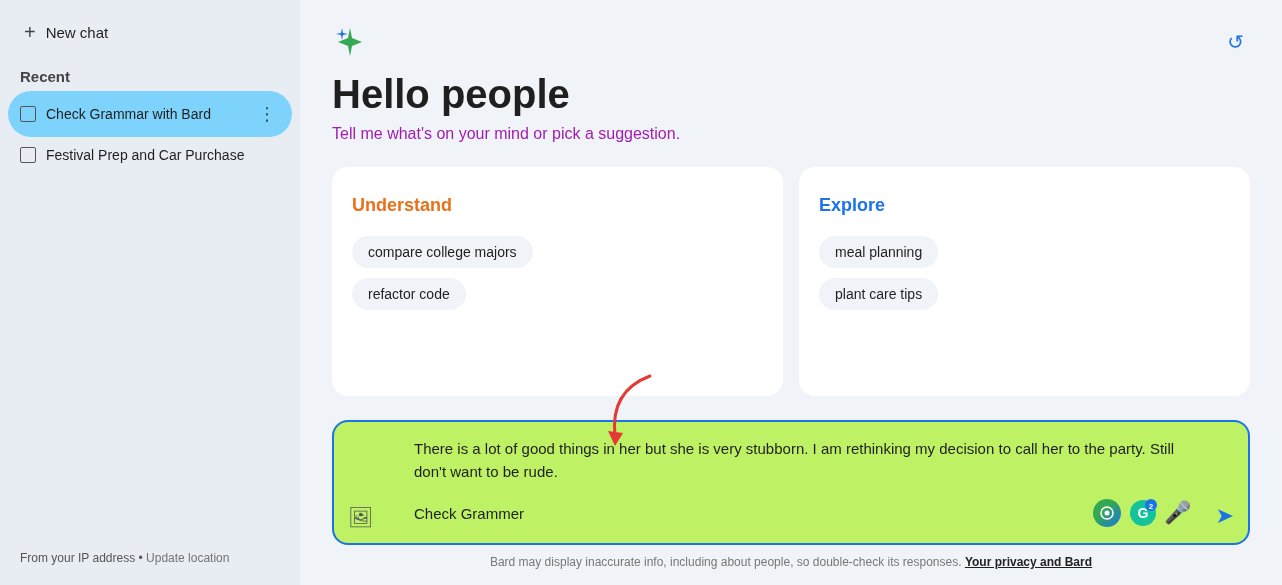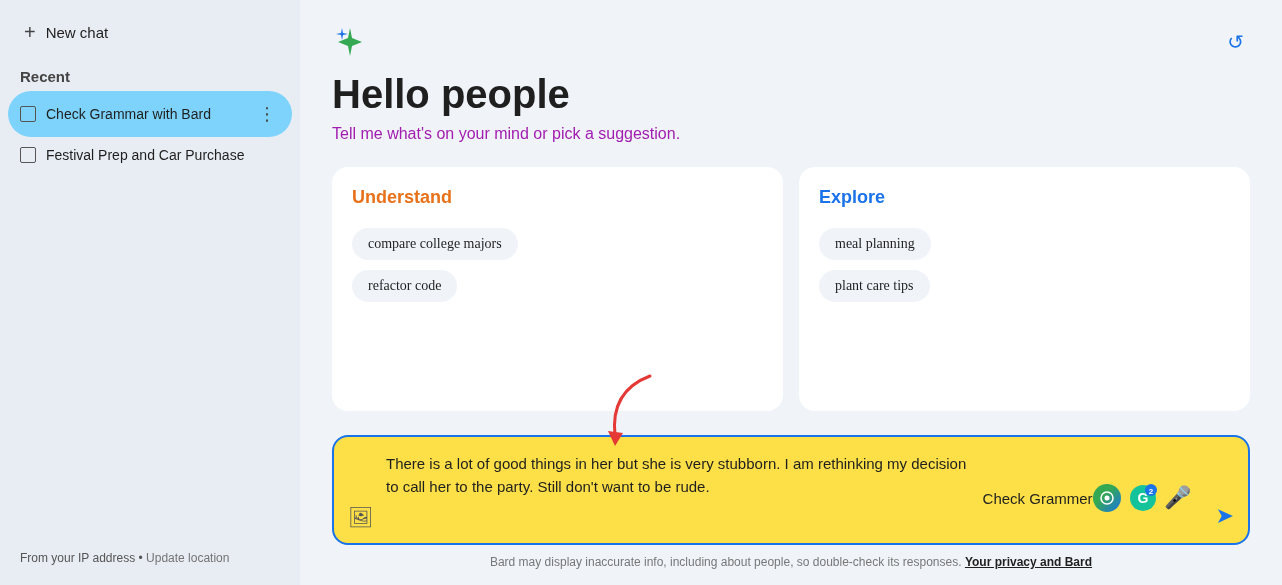--- a/index.html
+++ b/index.html
@@ -142,21 +142,21 @@
       display: flex;
       gap: 16px;
       margin-bottom: 24px;
       flex: 1;
       overflow: hidden;
     }
 
     .card {
       background: white;
       border-radius: 16px;
-      padding: 20px 20px;
+      padding: 28px 20px;
       flex: 1;
       min-width: 0;
     }
 
     .card-title {
       font-size: 18px;
       font-weight: 600;
       margin-bottom: 20px;
     }
     .card-title.understand { color: #e8711a; }
@@ -166,37 +166,36 @@
     .card-chip {
       display: inline-block;
       background: #f0f4f9;
       border-radius: 20px;
       padding: 8px 16px;
       font-size: 14px;
       color: #1f1f1f;
       margin-bottom: 10px;
       cursor: pointer;
       white-space: nowrap;
-      font-family: Liberation Serif, serif;
     }
 
     
     .input-area-wrapper {
       position: relative;
     }
 
     .input-box {
-      background: #fde047;
+      background: #bef264;
       border-radius: 16px;
       border: 2px solid #1a73e8;
-      padding: 16px 56px 16px 52px;
+      padding: 16px 56px 16px 80px;
       min-height: 110px;
       position: relative;
       display: flex;
-      flex-direction: row;
+      flex-direction: column;
       justify-content: space-between;
     }
 
     .input-text {
       font-size: 15px;
       color: #1f1f1f;
       line-height: 1.5;
       flex: 1;
     }
 

